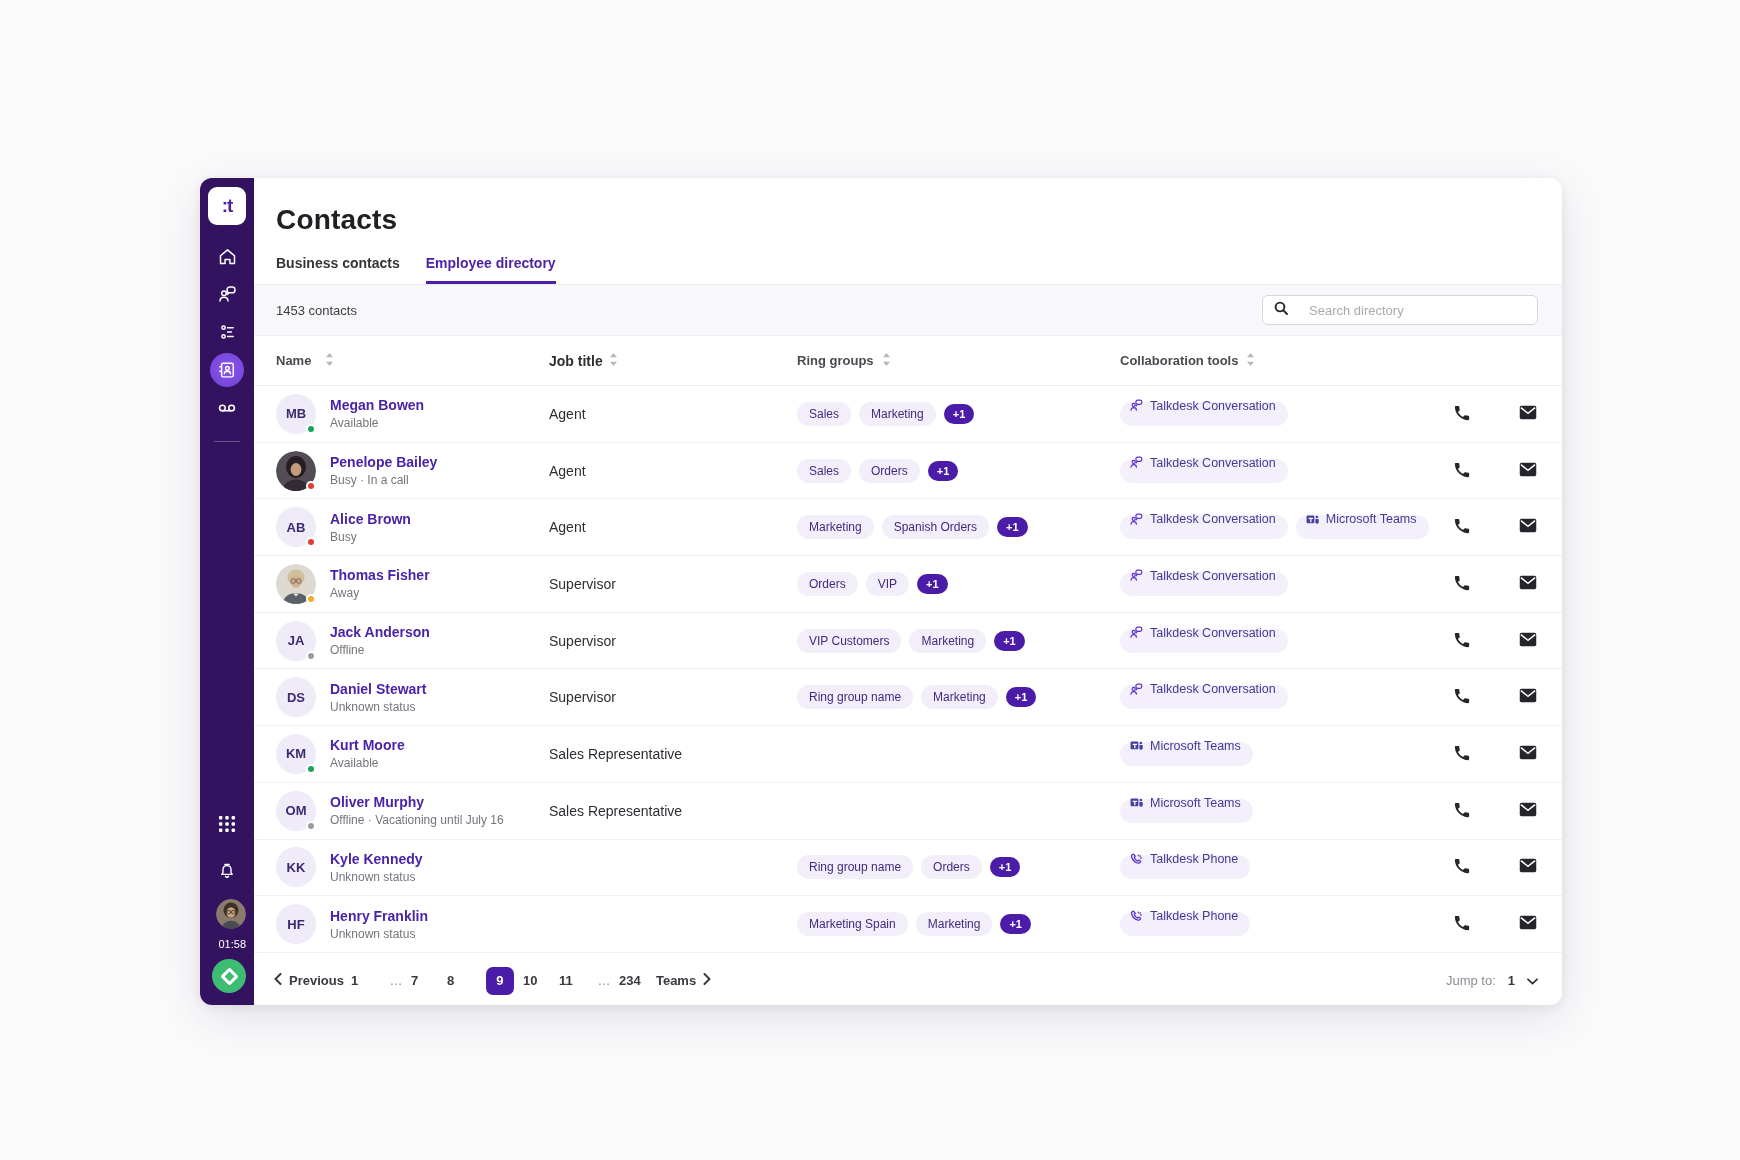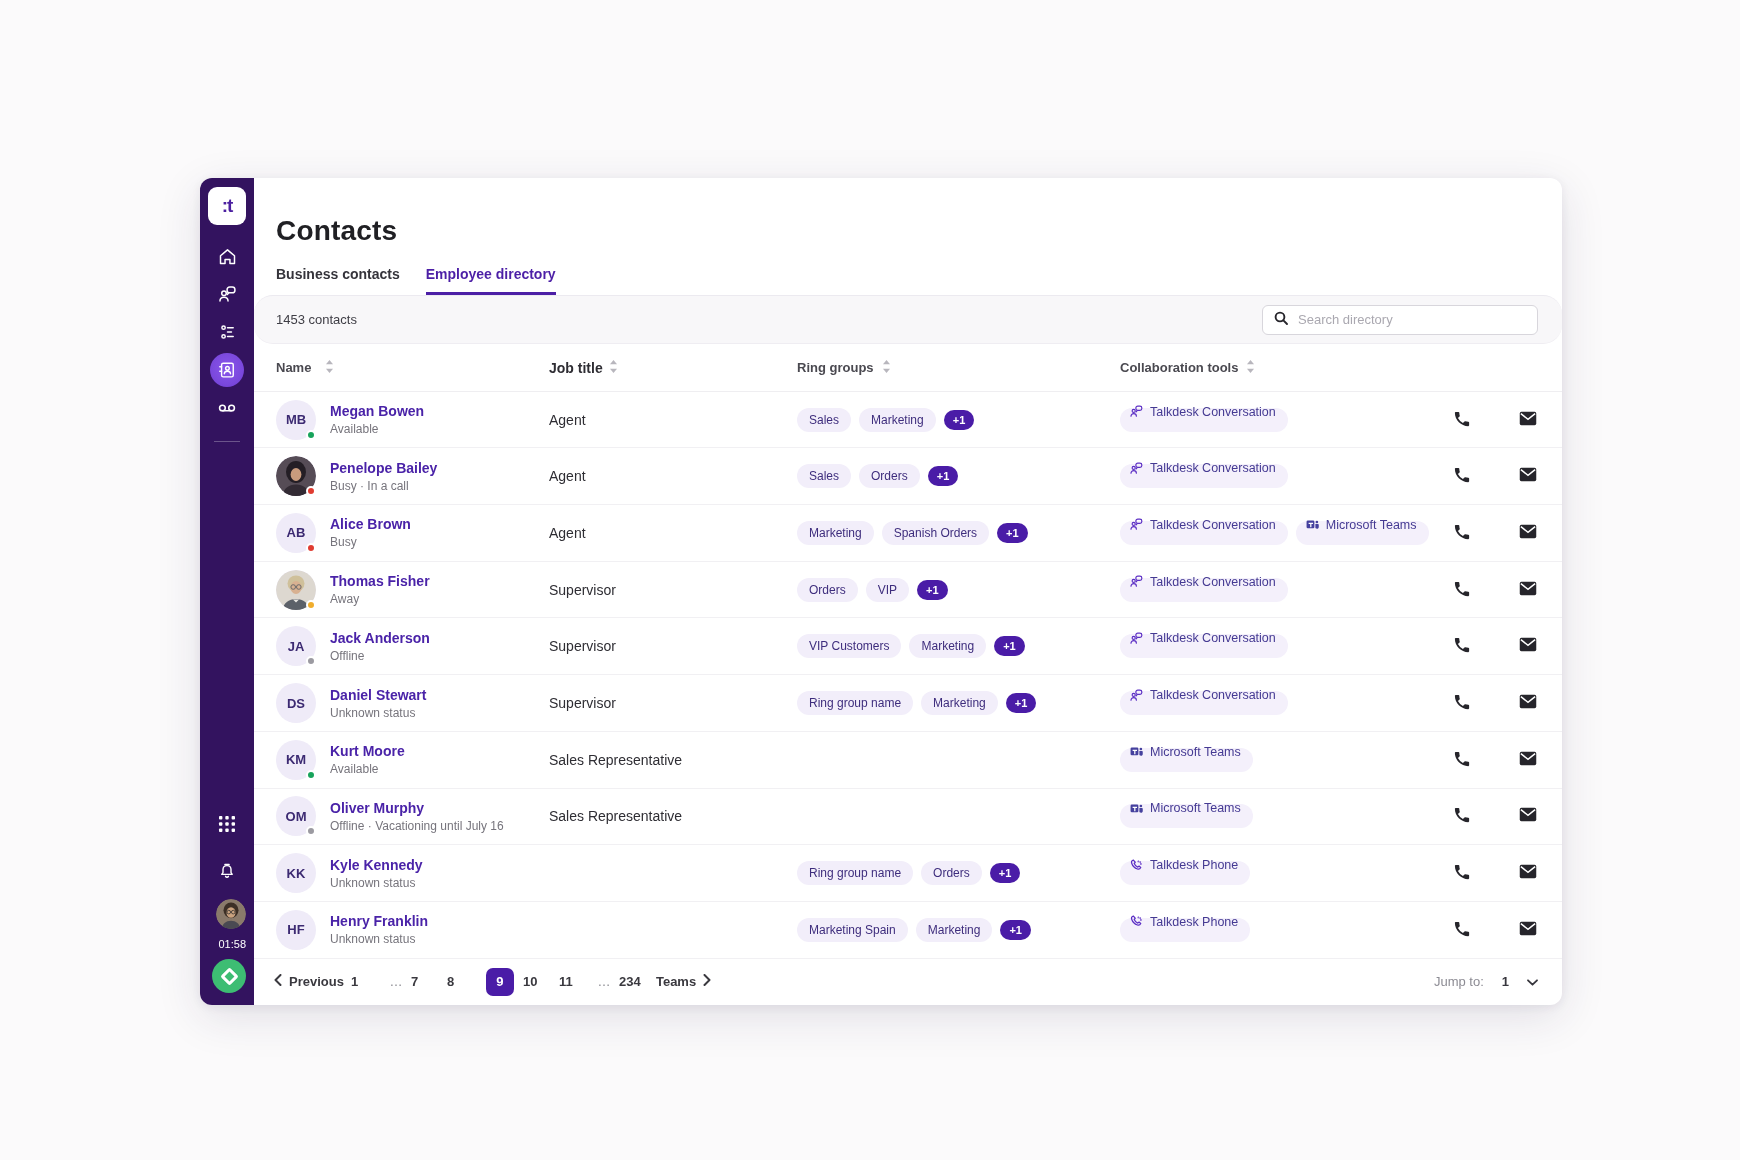--- a/index.html
+++ b/index.html
@@ -36,33 +36,33 @@
   .side-bottom { margin-top:auto; display:flex; flex-direction:column; align-items:flex-end; gap:9px; }
   .timer { color:#fff; font-size:11px; }
   .user-avatar { width:30px; height:30px; border-radius:50%; overflow:hidden; cursor:pointer; }
   .diamond-badge {
     width:34px; height:34px; border-radius:50%; background:#3dbd73;
     display:grid; place-items:center; cursor:pointer;
   }
   .diamond-badge i { display:block; width:13px; height:13px; border:3px solid #fff; transform:rotate(45deg); border-radius:2px; }
   
   .main { flex:1; display:flex; flex-direction:column; min-width:0; }
-  .header { padding:26px 24px 0 22px;margin-top:11px; }
+  .header { padding:26px 24px 0 22px; }
   .header h1 { font-size:28px; font-weight:700; color:#202024; letter-spacing:.2px; margin-bottom:19px; }
   .tabs { display:flex; gap:26px; }
   .tab { font-size:14px; font-weight:700; color:#35343b; padding-bottom:10px; border-bottom:3px solid transparent; cursor:pointer; }
   .tab.active { color:#4c1fa6; border-bottom-color:#4c1fa6; }
   .toolbar {
     height:52px; background:#f8f7f9; border-top:1px solid #eceaf0; border-bottom:1px solid #efedf2;
-    display:flex; align-items:center; justify-content:space-between; padding:0 24px 0 22px;border-radius:19px;
+    display:flex; align-items:center; justify-content:space-between; padding:0 24px 0 22px;
   }
   .count { font-size:13px; color:#3e3d45; }
   .search {
     width:276px; height:30px; background:#fff; border:1px solid #d8d6dc; border-radius:6px;
-    display:flex; align-items:center; gap:9px; padding:0 10px;
+    display:flex; align-items:center; gap:20px; padding:0 10px;
   }
   .search input { border:none; outline:none; font-size:13px; color:#333; width:100%; font-family:"Liberation Sans",sans-serif; background:transparent; }
   .search input::placeholder { color:#aaa8b0; }
   
   .thead {
     display:flex; align-items:center; height:50px; padding:0 24px 0 22px;
     border-bottom:1px solid #efeef1; font-size:13px; font-weight:700; color:#4a4950;
   }
   .th { display:flex; align-items:center; gap:6px; }
   .rows { flex:1; }
@@ -103,21 +103,21 @@
     font-size:13px; color:#3a393f;
   }
   .pg-item { display:flex; align-items:center; gap:7px; cursor:pointer; font-weight:600; color:#3a393f;
     background:none; border:none; font-size:13px; font-family:"Liberation Sans",sans-serif; }
   .pg-num { min-width:30px; text-align:center; margin:0 3px; }
   .pg-ellipsis { color:#8a8990; margin:0 3px; min-width:18px; text-align:center; font-weight:400; }
   .pg-active {
     width:28px; height:28px; background:#4a1ca7; color:#fff; border-radius:7px;
     display:grid; place-items:center; font-weight:700; margin:0 6px;
   }
-  .jump { margin-left:auto; display:flex; align-items:center; gap:18px; font-size:13px; color:#8c8b93; cursor:pointer; }
+  .jump { margin-left:auto; display:flex; align-items:center; gap:12px; font-size:13px; color:#8c8b93; cursor:pointer; }
   .jump b { color:#37363d; font-weight:700; }
 </style>
 </head>
 <body>
 
 <div class="card">
 
   <nav class="sidebar">
     <div class="logo">:t</div>
 

